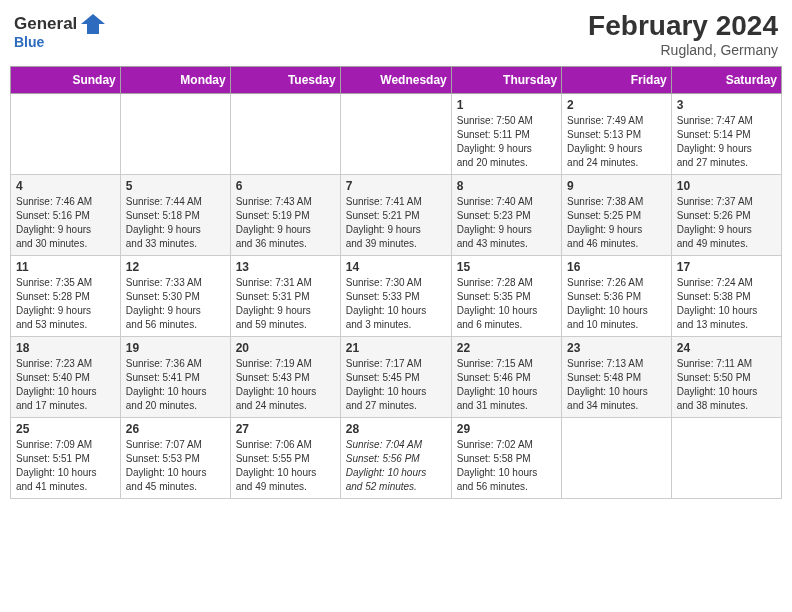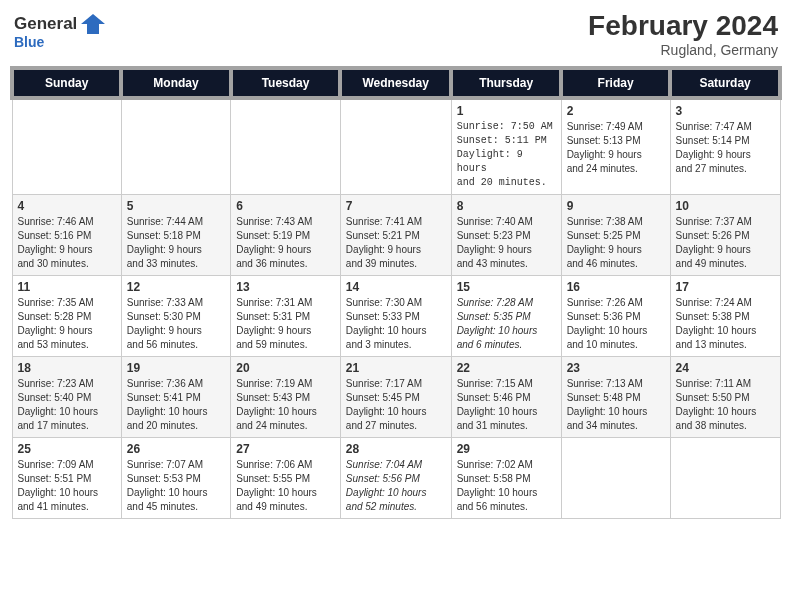--- a/index.html
+++ b/index.html
@@ -38,27 +38,27 @@
     .location {
       font-size: 14px;
       color: #555;
     }
     .calendar {
       width: 100%;
       border-collapse: collapse;
       border: 1px solid #ccc;
     }
     .calendar th {
-      background-color: #0f172a;
+      background-color: #a21caf;
       color: #fff;
       font-size: 12px;
       font-weight: bold;
       padding: 6px 4px;
-      text-align: center;
-      border: 4px solid #a3a3a3;
+      text-align: right;
+      border: 1px solid #a3a3a3;
     }
     .calendar td {
       vertical-align: top;
       padding: 4px 5px;
       border: 1px solid #ccc;
       width: 113px;
       min-height: 80px;
       font-size: 10px;
       color: #333;
       background: #fff;
@@ -115,21 +115,21 @@
       </tr>
   </thead>
   <tbody id="calendar-body">
   <tr>
         <td class="empty-cell"></td>
         <td class="empty-cell"></td>
         <td class="empty-cell"></td>
         <td class="empty-cell"></td>
         <td>
           <span class="day-num">1</span>
-          <div class="day-info" style="white-space: pre-line; font-family: Liberation Mono, monospace;">Sunrise: 7:50 AM
+          <div class="day-info" style="white-space: pre-line;">Sunrise: 7:50 AM
 Sunset: 5:11 PM
 Daylight: 9 hours
 and 20 minutes.</div>
         </td>
         <td>
           <span class="day-num">2</span>
           <div class="day-info" style="white-space: pre-line;">Sunrise: 7:49 AM
 Sunset: 5:13 PM
 Daylight: 9 hours
 and 24 minutes.</div>
@@ -217,21 +217,21 @@
         </td>
         <td>
           <span class="day-num">14</span>
           <div class="day-info" style="white-space: pre-line;">Sunrise: 7:30 AM
 Sunset: 5:33 PM
 Daylight: 10 hours
 and 3 minutes.</div>
         </td>
         <td>
           <span class="day-num">15</span>
-          <div class="day-info" style="white-space: pre-line; font-style: italic;">Sunrise: 7:28 AM
+          <div class="day-info" style="white-space: pre-line;">Sunrise: 7:28 AM
 Sunset: 5:35 PM
 Daylight: 10 hours
 and 6 minutes.</div>
         </td>
         <td>
           <span class="day-num">16</span>
           <div class="day-info" style="white-space: pre-line;">Sunrise: 7:26 AM
 Sunset: 5:36 PM
 Daylight: 10 hours
 and 10 minutes.</div>

